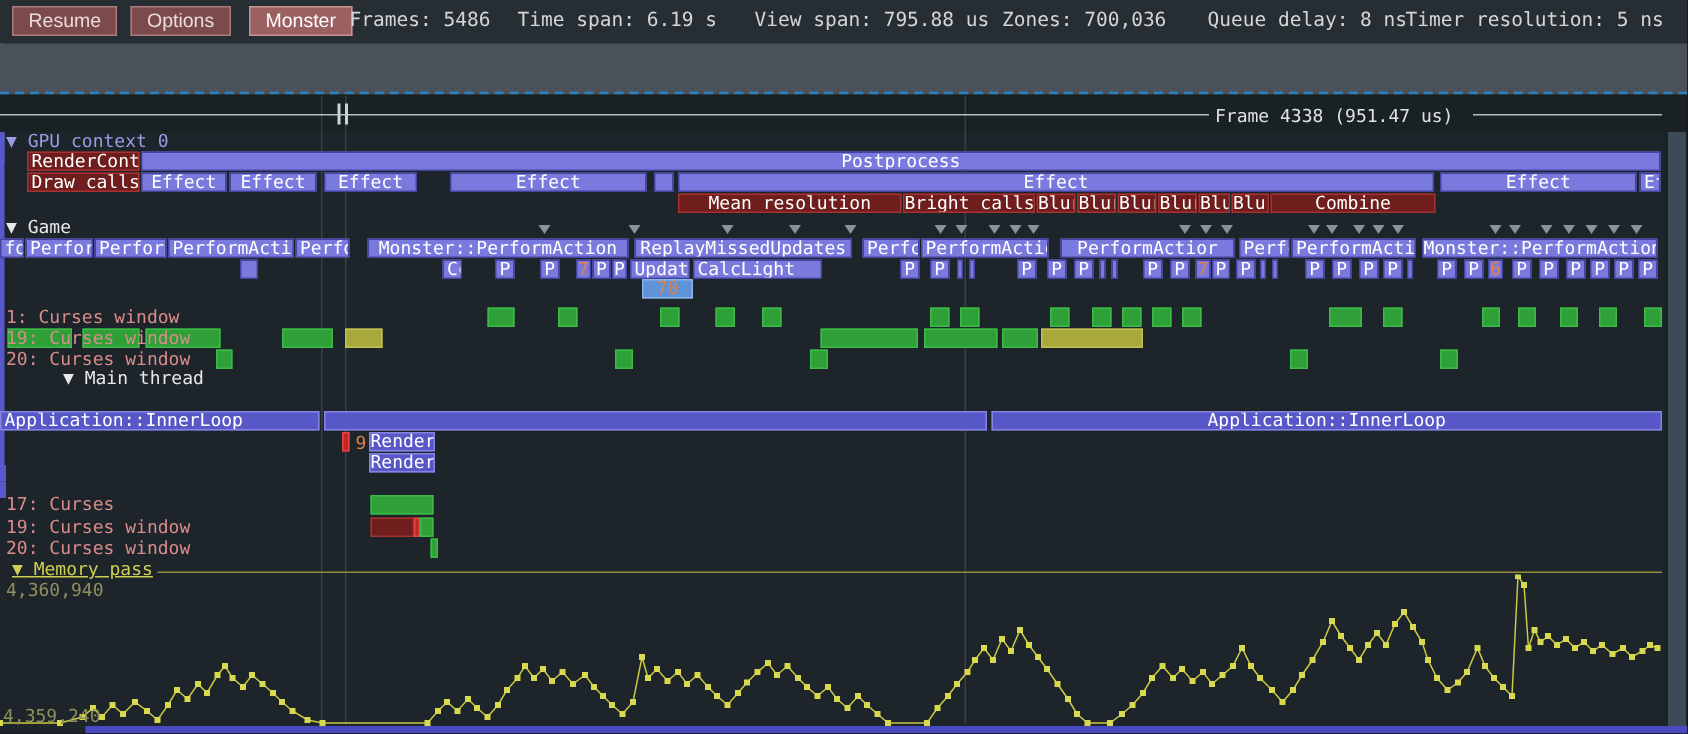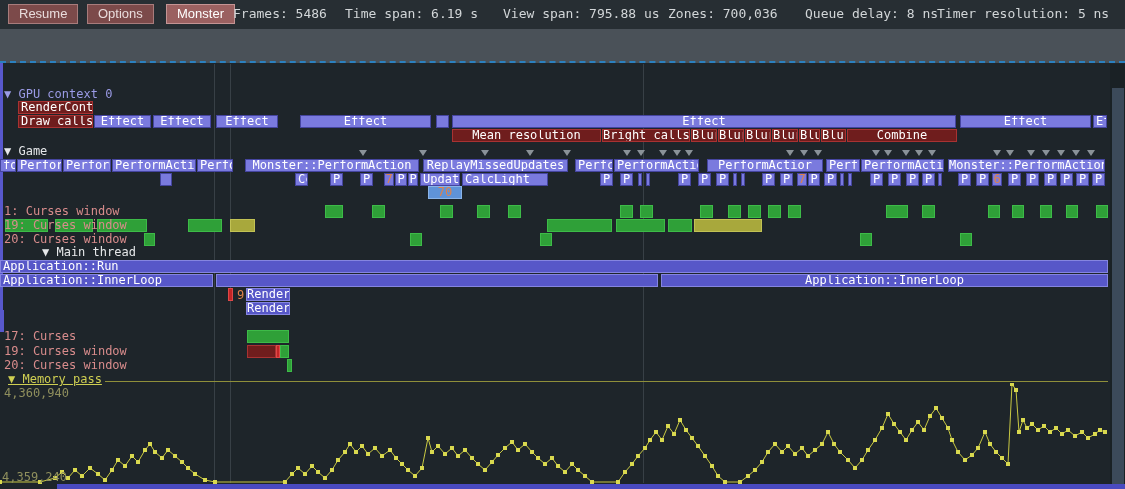--- a/index.html
+++ b/index.html
@@ -55,30 +55,38 @@
 
   <div class="toolbar">
     <button class="tbtn" style="left:8px">Resume</button>
     <button class="tbtn" style="left:87px">Options</button>
     <button class="tbtn active" style="left:166px">Monster</button>
     <span id="stats-holder"><span class="tstat" style="left: 233px;">Frames: 5486</span><span class="tstat" style="left: 345px;">Time span: 6.19 s</span><span class="tstat" style="left: 503px;">View span: 795.88 us</span><span class="tstat" style="left: 668px;">Zones: 700,036</span><span class="tstat" style="left: 805px;">Queue delay: 8 ns</span><span class="tstat" style="left: 937px;">Timer resolution: 5 ns</span></span>
   </div>
 
   <div class="frames-strip"></div>
 
+  <div class="ruler">
+    <div class="rlabel" style="left:810px;top:7px">Frame 4338 (951.47 us)</div>
+  <div class="rline" style="left: 0px; top: 13px; width: 806px;"></div>
+      <div class="rline" style="left: 982px; top: 13px; width: 126px;"></div>
+      <div class="rtick" style="left: 225px; top: 6px;"></div>
+      <div class="rtick" style="left: 230px; top: 6px;"></div>
+    </div>
 
   <div class="vscroll-track"></div>
   <div class="vscroll-thumb"></div>
   <div class="hscroll"></div>
 
 <div class="guide" style="left: 214px;"></div>
     <div class="guide" style="left: 230px;"></div>
     <div class="guide" style="left: 643px;"></div>
     <div class="z tickP" style="left: 0px; top: 88px; width: 3px; height: 21px;"></div>
     <div class="z red" style="left: 18px; top: 101px; width: 75px; height: 13px;">RenderConte</div>
+    <div class="z purple c" style="left: 94px; top: 101px; width: 1013px; height: 13px;">Postprocess</div>
     <div class="z red" style="left: 18px; top: 115px; width: 75px; height: 13px;">Draw calls</div>
     <div class="z purple c" style="left: 94px; top: 115px; width: 57px; height: 13px;">Effect</div>
     <div class="z purple c" style="left: 153px; top: 115px; width: 58px; height: 13px;">Effect</div>
     <div class="z purple c" style="left: 216px; top: 115px; width: 62px; height: 13px;">Effect</div>
     <div class="z purple c" style="left: 300px; top: 115px; width: 131px; height: 13px;">Effect</div>
     <div class="z purple" style="left: 436px; top: 115px; width: 13px; height: 13px;"></div>
     <div class="z purple c" style="left: 452px; top: 115px; width: 504px; height: 13px;">Effect</div>
     <div class="z purple c" style="left: 960px; top: 115px; width: 131px; height: 13px;">Effect</div>
     <div class="z purple" style="left: 1093px; top: 115px; width: 14px; height: 13px;">Ef</div>
     <div class="z red c" style="left: 452px; top: 129px; width: 149px; height: 13px;">Mean resolution</div>
@@ -169,21 +177,20 @@
     <div class="z olive" style="left: 230px; top: 219px; width: 25px; height: 13px;"></div>
     <div class="z green" style="left: 547px; top: 219px; width: 65px; height: 13px;"></div>
     <div class="z green" style="left: 616px; top: 219px; width: 49px; height: 13px;"></div>
     <div class="z green" style="left: 668px; top: 219px; width: 24px; height: 13px;"></div>
     <div class="z olive" style="left: 694px; top: 219px; width: 68px; height: 13px;"></div>
     <div class="z green" style="left: 144px; top: 233px; width: 11px; height: 13px;"></div>
     <div class="z green" style="left: 410px; top: 233px; width: 12px; height: 13px;"></div>
     <div class="z green" style="left: 540px; top: 233px; width: 12px; height: 13px;"></div>
     <div class="z green" style="left: 860px; top: 233px; width: 12px; height: 13px;"></div>
     <div class="z green" style="left: 960px; top: 233px; width: 12px; height: 13px;"></div>
-    <div class="z purpleD" style="left: 0px; top: 260px; width: 1108px; height: 13px;">Application::Run</div>
     <div class="z purpleD" style="left: 0px; top: 274px; width: 213px; height: 13px;">Application::InnerLoop</div>
     <div class="z purpleD" style="left: 216px; top: 274px; width: 442px; height: 13px;"></div>
     <div class="z purpleD c" style="left: 661px; top: 274px; width: 447px; height: 13px;">Application::InnerLoop</div>
     <div class="z redB" style="left: 228px; top: 288px; width: 5px; height: 13px;"></div>
     <div class="z purpleD c" style="left: 246px; top: 288px; width: 44px; height: 13px;">Render</div>
     <div class="z purpleD c" style="left: 246px; top: 302px; width: 44px; height: 13px;">Render</div>
     <div class="z green" style="left: 247px; top: 330px; width: 42px; height: 13px;"></div>
     <div class="z red" style="left: 247px; top: 345px; width: 29px; height: 13px;"></div>
     <div class="z redB" style="left: 276px; top: 345px; width: 4px; height: 13px;"></div>
     <div class="z green" style="left: 280px; top: 345px; width: 9px; height: 13px;"></div>

